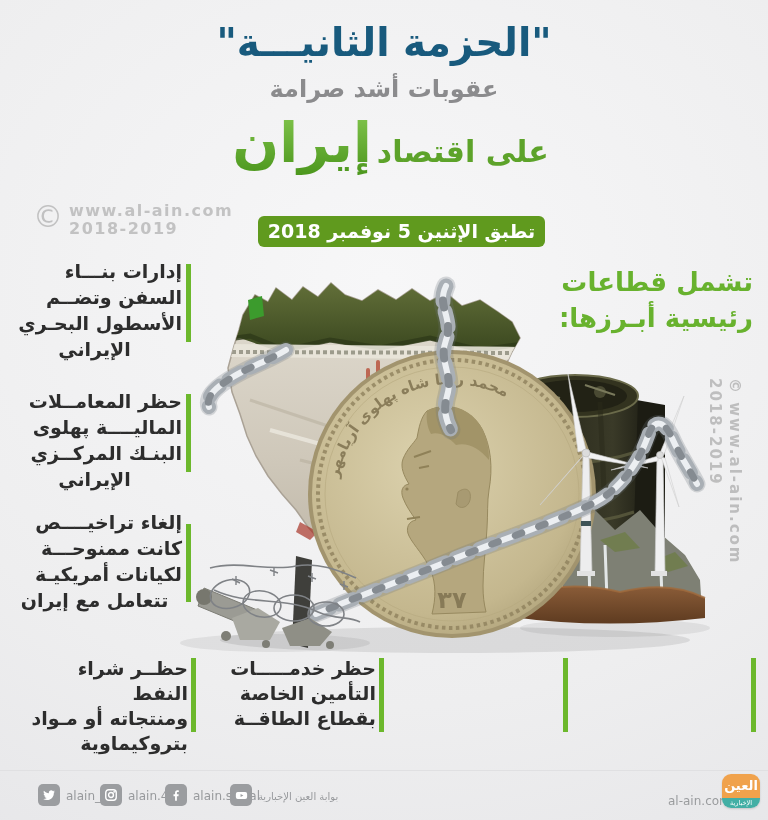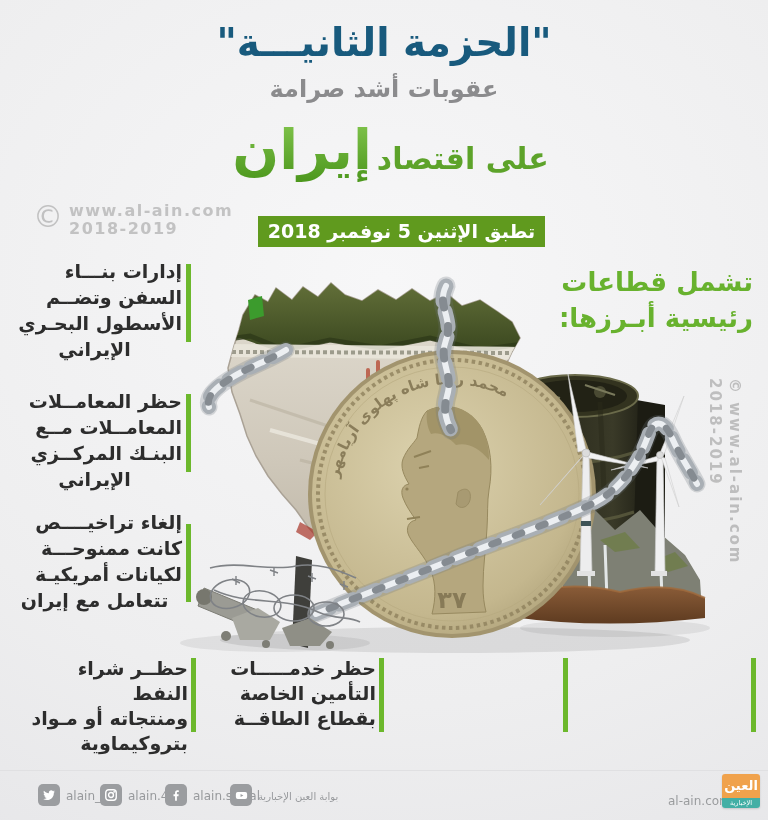--- a/index.html
+++ b/index.html
@@ -5,31 +5,31 @@
   html,body{margin:0;padding:0;background:#ffffff;}
   .stage{
     position:relative;width:768px;height:820px;overflow:hidden;
     font-family:"DejaVu Sans",sans-serif;
     background:radial-gradient(120% 95% at 50% 34%, #f7f7f8 0%, #eeeeef 55%, #e3e3e6 100%);
   }
   
   .hdr{position:absolute;top:20px;left:0;width:768px;text-align:center;direction:rtl;}
   .hdr-title{font-size:39px;font-weight:bold;color:#185a7d;letter-spacing:0;}
   .hdr-sub{margin-top:10px;font-size:24px;color:#8b8b8d;font-weight:bold;}
-  .hdr-tag{margin-top:15px;padding-left:13px;}
+  .hdr-tag{margin-top:8px;padding-left:13px;}
   .hdr-tag .pre{font-size:30px;font-weight:bold;color:#5da32a;vertical-align:baseline;}
   .hdr-tag .big{
     font-size:55px;font-weight:bold;color:#5da32a;
     background:linear-gradient(#83c64e,#4c971d);
     -webkit-background-clip:text;background-clip:text;-webkit-text-fill-color:transparent;
   }
   .banner{
     position:absolute;left:258px;top:216px;width:287px;height:31px;
     background:#609a1e;color:#ffffff;font-weight:bold;font-size:19px;
-    line-height:31px;text-align:center;direction:rtl;border-radius:0;
+    line-height:31px;text-align:center;direction:rtl;border-radius:6px;
   }
   
   .wm-left{position:absolute;left:33px;top:202px;display:flex;align-items:flex-start;color:rgba(145,145,145,.5);}
   .wm-left .c{font-size:30px;line-height:30px;margin-right:6px;}
   .wm-left .l{font-size:16px;font-weight:bold;letter-spacing:1.5px;line-height:18px;}
   .wm-right{
     position:absolute;left:745px;top:378px;width:200px;
     transform:rotate(90deg);transform-origin:0 0;
     color:rgba(140,140,140,.5);font-size:15px;font-weight:bold;letter-spacing:2px;line-height:20px;
     white-space:nowrap;z-index:6;
@@ -54,21 +54,21 @@
   }
   .bitem .ln{display:block;}
   .bitem .ln:last-child{}
   
   .footer-line{position:absolute;left:0;top:770px;width:768px;border-top:1px solid #e0e0e2;}
   .badge{position:absolute;top:784px;width:22px;height:22px;border-radius:5px;background:#9b9da0;
          display:flex;align-items:center;justify-content:center;}
   .handle{position:absolute;top:789px;font-size:12px;color:#97999c;}
   .handle.ar{font-size:10px;top:791px;direction:rtl;}
   .site{position:absolute;left:668px;top:794px;font-size:12px;color:#9a9c9e;}
-  .logo{position:absolute;left:722px;top:774px;width:38px;height:34px;border-radius:3px;overflow:hidden;
+  .logo{position:absolute;left:722px;top:774px;width:38px;height:34px;border-radius:9px;overflow:hidden;
         box-shadow:0 1px 2px rgba(0,0,0,.15);}
   .logo .top{height:24px;background:#f0a24c;color:#ffffff;font-weight:bold;font-size:13px;
              text-align:center;line-height:24px;direction:rtl;}
   .logo .strip{height:10px;background:#43afa5;color:#ffffff;font-size:6.5px;text-align:center;
                line-height:10px;direction:rtl;}
   svg{display:block;}
   .illu{position:absolute;left:0;top:0;z-index:1;}
 </style>
 </head>
 <body>
@@ -263,21 +263,21 @@
   <div class="item" style="top:258px">
     <span class="ln">إدارات بنـــاء</span>
     <span class="ln">السفن وتضــم</span>
     <span class="ln">الأسطول البحـري</span>
     <span class="ln">الإيراني</span>
   </div>
   <div class="bar" style="left:186px;top:264px;height:78px"></div>
 
   <div class="item" style="top:388px">
     <span class="ln">حظر المعامــلات</span>
-    <span class="ln">المعامــلات مــع</span>
+    <span class="ln">الماليــــة پهلوی</span>
     <span class="ln">البنـك المركــزي</span>
     <span class="ln">الإيراني</span>
   </div>
   <div class="bar" style="left:186px;top:394px;height:78px"></div>
 
   <div class="item" style="top:509px">
     <span class="ln">إلغاء تراخيــــص</span>
     <span class="ln">كانت ممنوحـــة</span>
     <span class="ln">لكيانات أمريكيـة</span>
     <span class="ln">تتعامل مع إيران</span>

